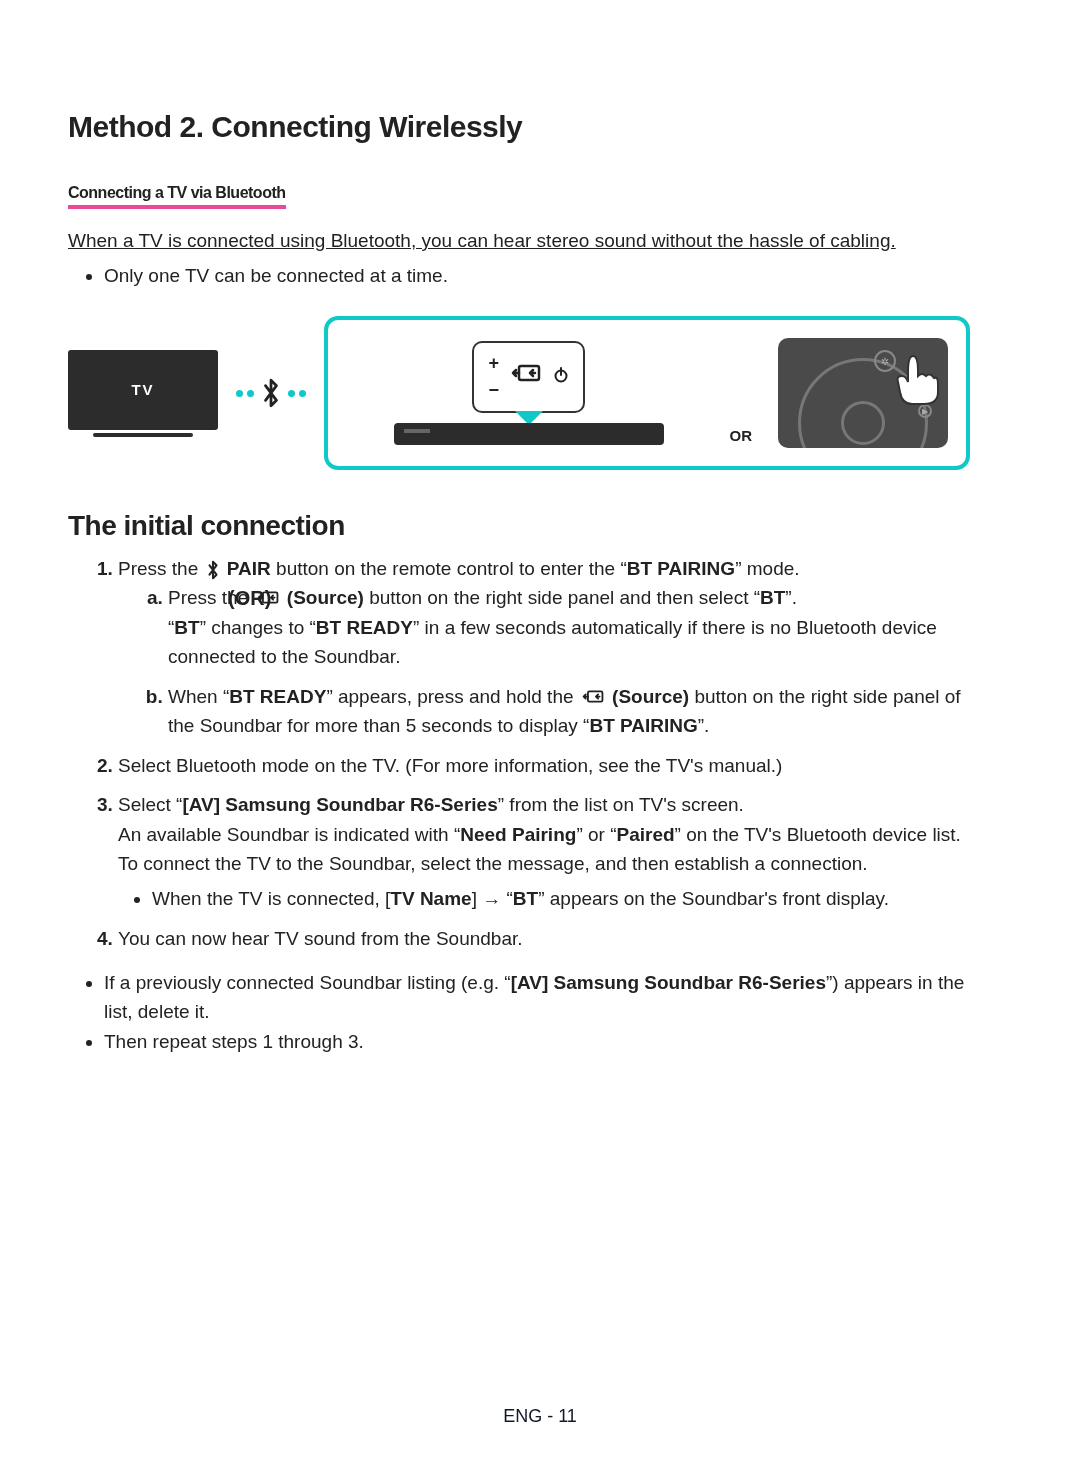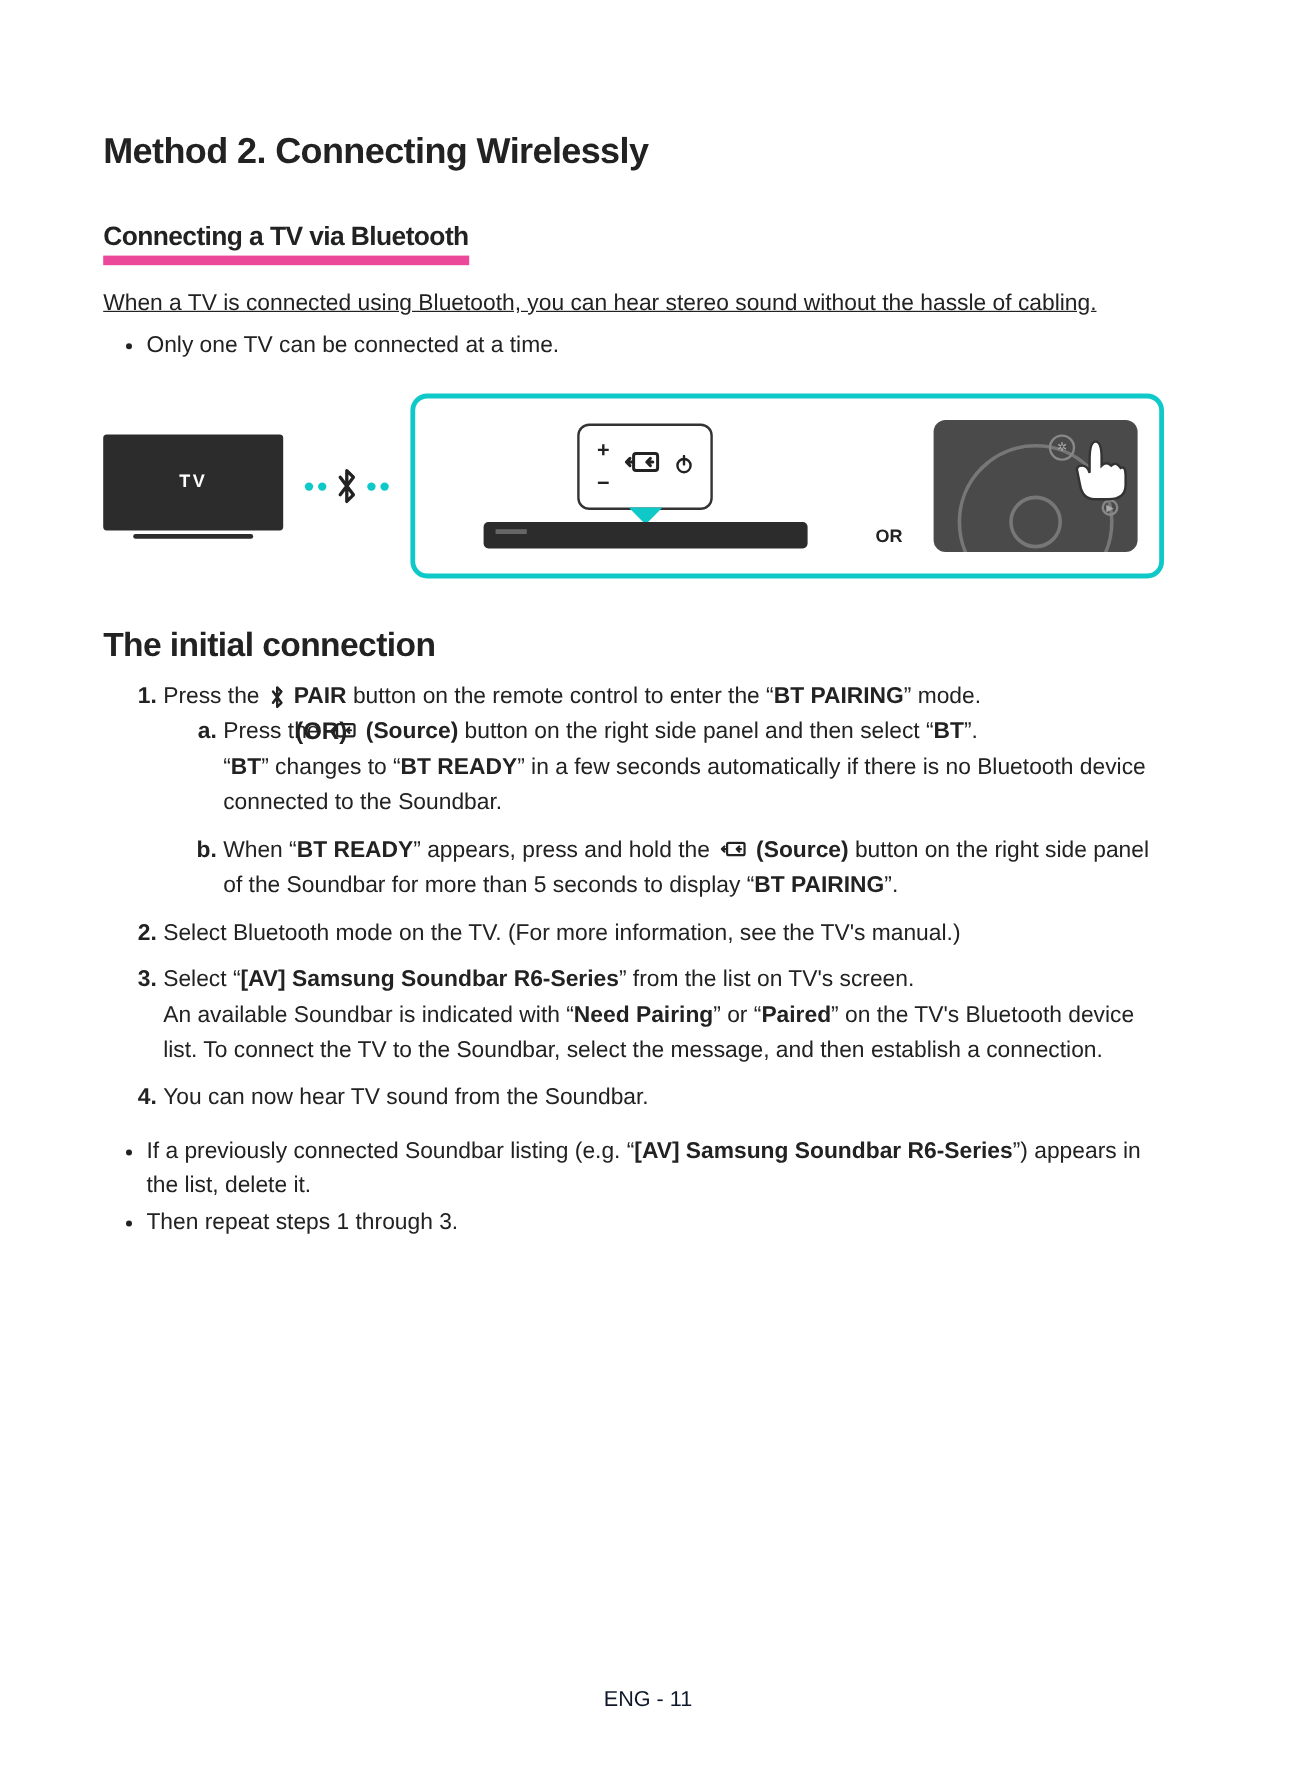--- a/index.html
+++ b/index.html
@@ -6,33 +6,33 @@
   html, body { margin: 0; padding: 0; }
   body {
     width: 1080px;
     min-height: 1479px;
     background: #ffffff;
     font-family: Arial, Helvetica, sans-serif;
     color: #222;
     position: relative;
   }
   .page {
-    padding: 110px 110px 60px 86px;
+    padding: 110px 110px 60px 68px;
   }
   h1.method-title {
     font-size: 30px;
     font-weight: 700;
     margin: 0 0 40px 0;
     letter-spacing: -0.5px;
   }
   h2.sub-title {
-    font-size: 22px;
+    font-size: 16px;
     font-weight: 700;
     margin: 0 0 12px 0;
-    border-bottom: 8px solid #ec4899;
+    border-bottom: 4px solid #ec4899;
     display: inline-block;
     padding-bottom: 3px;
     letter-spacing: -0.5px;
   }
   p.intro {
     font-size: 19px;
     margin: 6px 0 6px 0;
     line-height: 1.5;
     text-decoration: underline;
   }
@@ -352,20 +352,25 @@
         </ol>
       </div>
     </li>
 
     <li>Select Bluetooth mode on the TV. (For more information, see the TV's manual.)</li>
 
     <li>
       <span>Select “</span><b>[AV] Samsung Soundbar R6-Series</b><span>” from the list on TV's screen.</span>
       <br>
       <span>An available Soundbar is indicated with “</span><b>Need Pairing</b><span>” or “</span><b>Paired</b><span>” on the TV's Bluetooth device list. To connect the TV to the Soundbar, select the message, and then establish a connection.</span>
+      <ul class="nested-bullet">
+        <li>
+          <span>When the TV is connected, [</span><b>TV Name</b><span>] → “</span><b>BT</b><span>” appears on the Soundbar's front display.</span>
+        </li>
+      </ul>
     </li>
 
     <li>You can now hear TV sound from the Soundbar.</li>
   </ol>
 
   
   <ul class="plain">
     <li>
       <span>If a previously connected Soundbar listing (e.g. “</span><b>[AV] Samsung Soundbar R6-Series</b><span>”) appears in the list, delete it.</span>
     </li>

